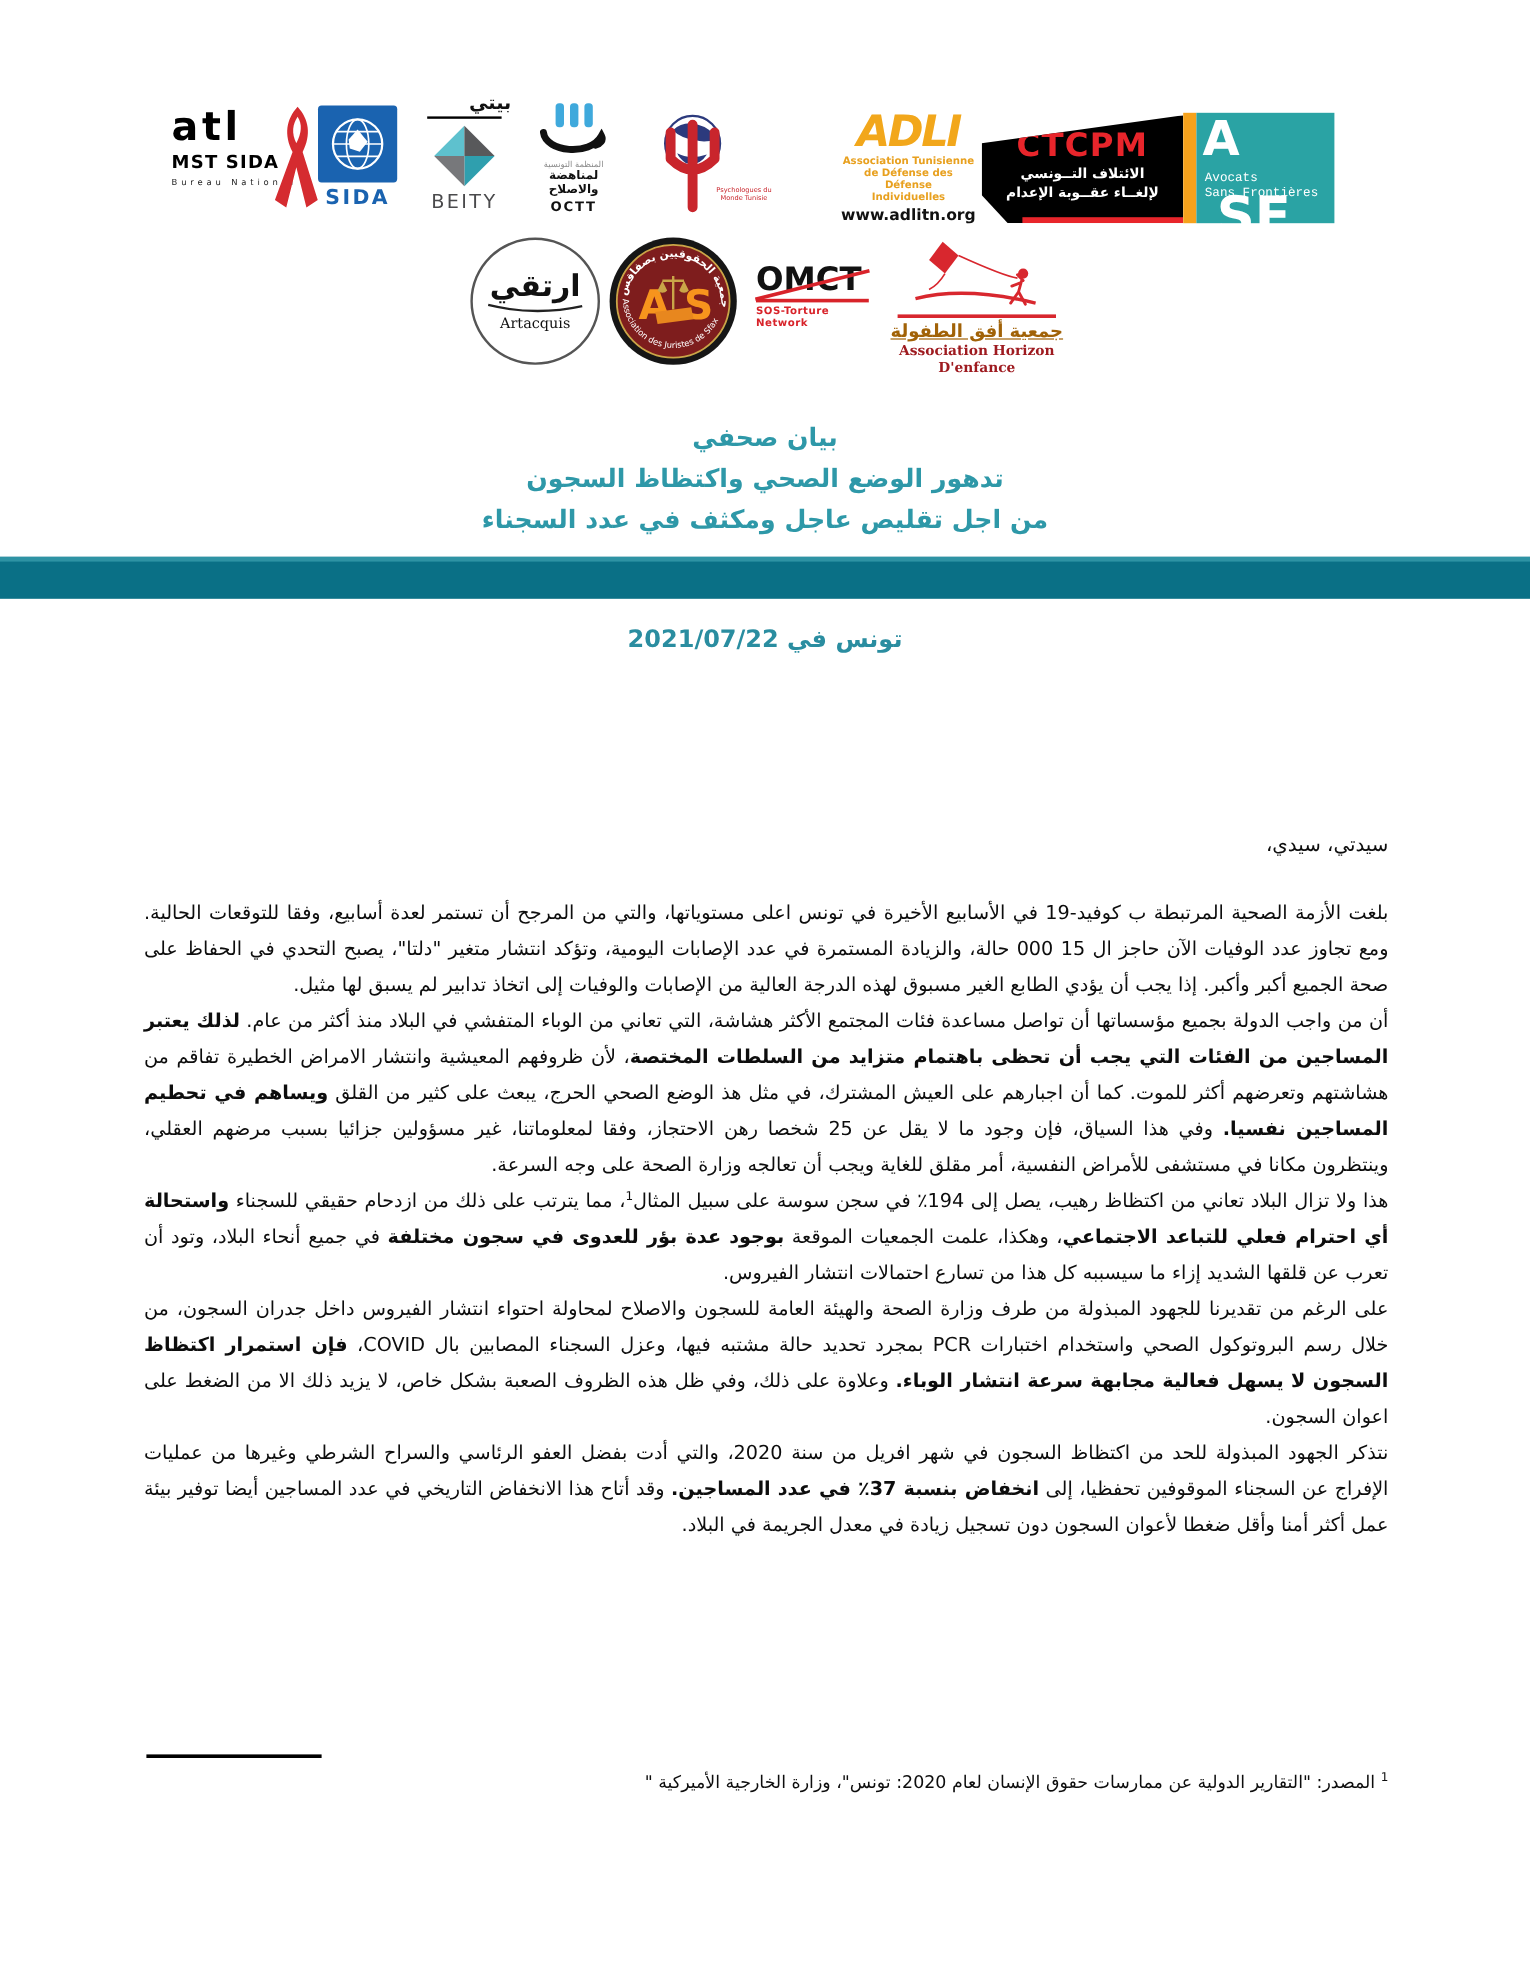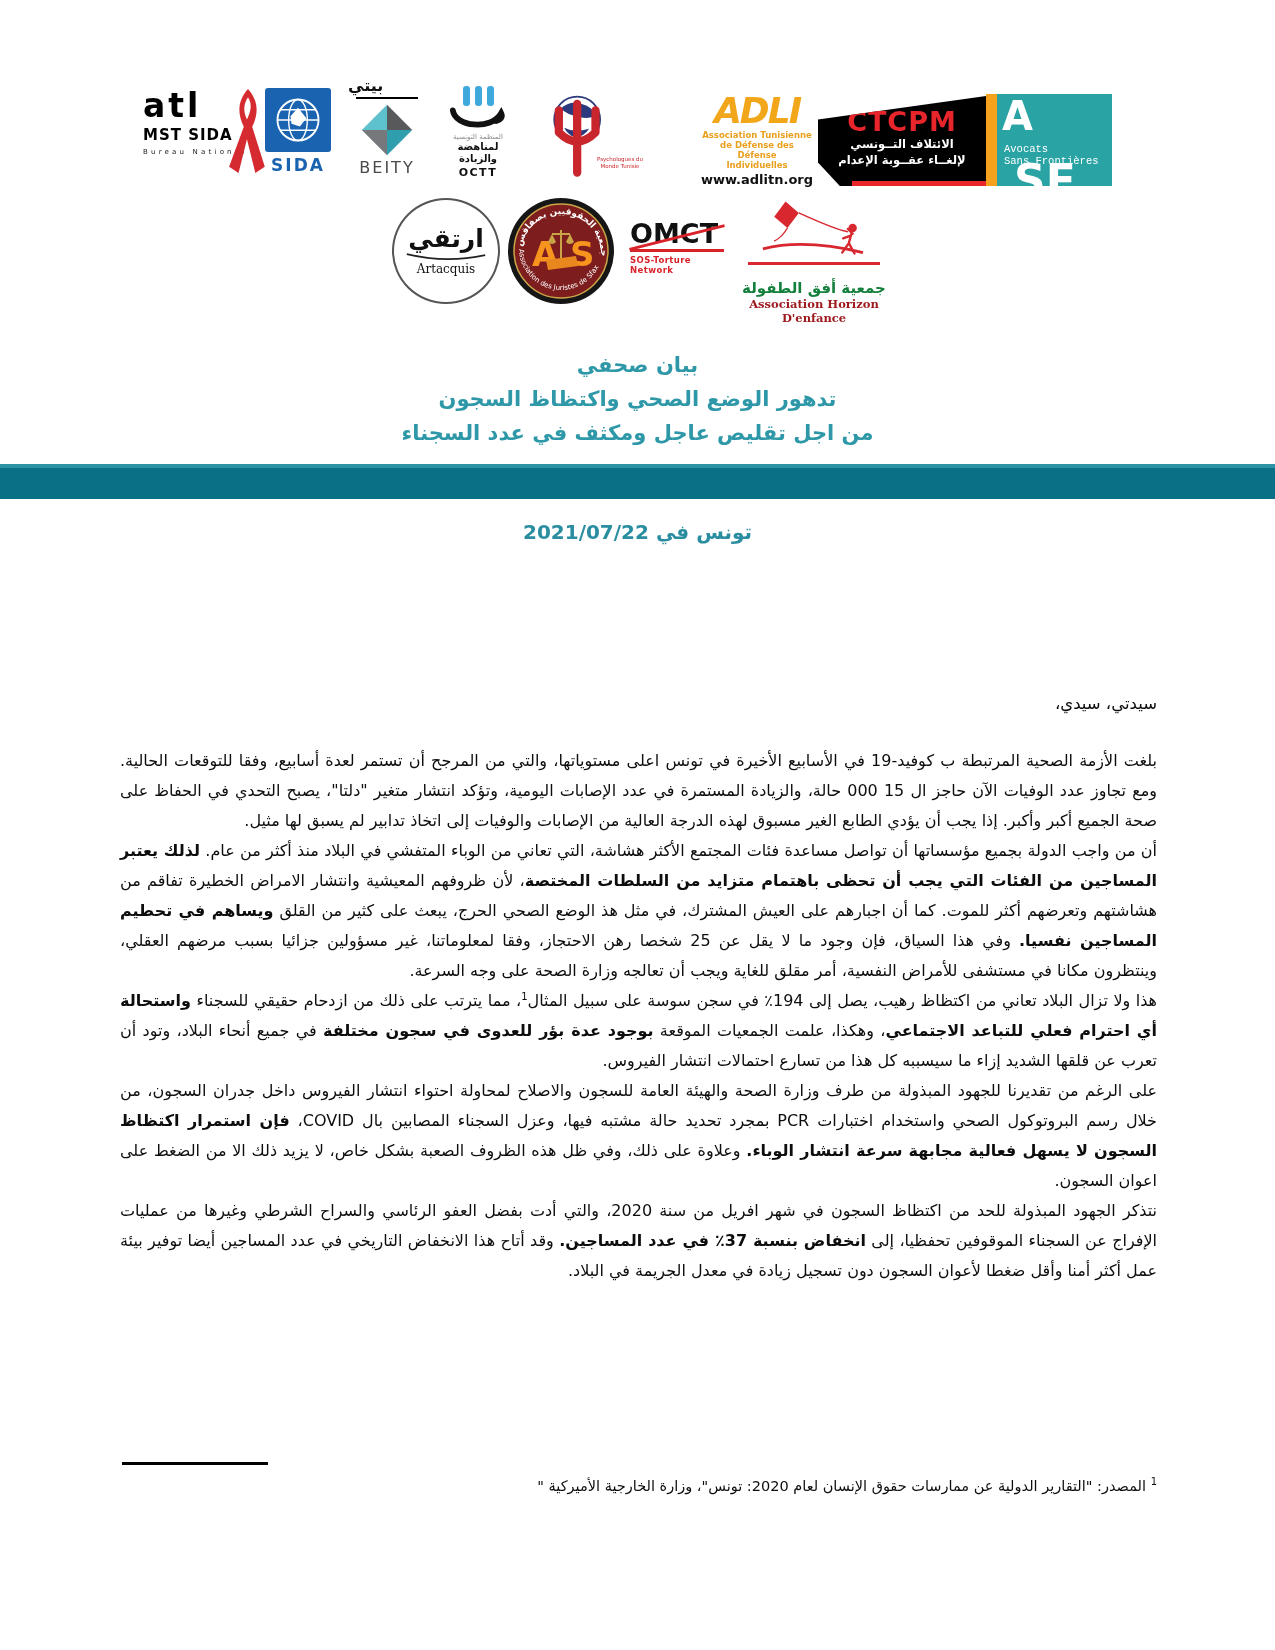--- a/index.html
+++ b/index.html
@@ -13,21 +13,21 @@
   .atl-word{font-size:33px;font-weight:800;letter-spacing:3px;line-height:40px;color:#000;}
   .atl-mst{font-size:15px;font-weight:800;letter-spacing:1px;color:#000;}
   .atl-bn{font-size:7px;letter-spacing:3.2px;margin-top:4px;color:#222;}
   .atl-ribbon{position:absolute;right:-8px;top:-2px;width:42px;height:96px;}
   
   .lg-ltdh{left:262px;top:88px;width:72px;height:98px;}
   .ltdh-sq{width:66px;height:64px;background:#1a63b0;border-radius:3px;display:flex;align-items:center;justify-content:center;margin:0 auto;}
   .ltdh-label{text-align:center;color:#1a63b0;font-weight:800;font-size:17px;letter-spacing:2px;margin-top:3px;}
   
   .lg-beity{left:348px;top:76px;width:78px;height:108px;}
-  .beity-ar{font-size:16px;font-weight:bold;text-align:left;position:relative;padding-bottom:4px;direction:rtl;}
+  .beity-ar{font-size:16px;font-weight:bold;text-align:right;position:relative;padding-bottom:4px;direction:rtl;}
   .beity-ar::after{content:"";position:absolute;left:8px;right:8px;bottom:0;height:2px;background:#000;}
   .beity-diamond{width:54px;height:54px;display:block;margin:4px auto 1px;}
   .beity-label{font-size:16px;letter-spacing:2px;color:#4a4a4c;text-align:center;}
   
   .lg-octt{left:438px;top:86px;width:80px;height:106px;text-align:center;}
   .octt-fingers{display:flex;gap:5px;justify-content:center;}
   .octt-fingers i{width:7px;height:20px;background:#3fa9dc;border-radius:3px;}
   .octt-arc{width:58px;height:26px;margin:1px auto 0;display:block;}
   .octt-ar1{font-size:7px;color:#8a8a8a;line-height:8px;direction:rtl;}
   .octt-ar2,.octt-ar3{font-size:10px;font-weight:bold;line-height:12px;direction:rtl;}
@@ -65,21 +65,21 @@
   
   .lg-omct{left:630px;top:220px;width:100px;height:64px;}
   .omct-word{font-size:27px;font-weight:900;line-height:28px;color:#111;position:relative;}
   .omct-slash{position:absolute;top:16px;left:-2px;width:98px;height:3px;background:#d8232a;transform:rotate(-14deg);}
   .omct-line{height:3px;background:#d8232a;width:94px;margin-top:1px;}
   .omct-sub{font-size:8.5px;color:#d8232a;font-weight:bold;letter-spacing:.4px;margin-top:3px;}
   
   .lg-horizon{left:742px;top:194px;width:144px;height:114px;}
   .hz-draw{width:140px;height:68px;display:block;}
   .hz-rule{height:3px;background:#d8272e;margin:0 6px;}
-  .hz-ar{color:#15803d;font-weight:bold;font-size:15px;text-align:center;direction:rtl;margin-top:14px;}
+  .hz-ar{color:#a16207;font-weight:bold;font-size:15px;text-align:center;direction:rtl;margin-top:2px;text-decoration:underline;}
   .hz-fr{color:#9e1b20;font-size:11.5px;text-align:center;font-family:"DejaVu Serif",serif;font-weight:bold;}
 
   
   .doc-title{position:absolute;top:348px;left:0;width:100%;text-align:center;color:#2e98a8;
              font-size:21px;line-height:34px;font-weight:600;direction:rtl;}
   .band{position:absolute;top:464px;left:0;width:100%;height:31px;background:#0a7086;border-top:4px solid #2e93a4;}
   .date-line{position:absolute;top:520px;left:0;width:100%;text-align:center;color:#2a8da0;
              font-weight:bold;font-size:20px;direction:rtl;}
   .recipients{position:absolute;top:596px;right:118px;width:1037px;direction:rtl;text-align:justify;
               font-weight:bold;font-size:17px;line-height:36px;color:#0d0d0d;text-indent:14px;}
@@ -136,21 +136,21 @@
     <div class="octt-fingers">
         <i></i>
         <i></i>
         <i></i>
       </div>
     <svg class="octt-arc" viewBox="0 0 60 26">
       <path d="M4 3 C6 20 44 24 54 6 C56 10 53 13 49 14" fill="none" stroke="#111" stroke-width="6" stroke-linecap="round"></path>
     </svg>
     <div class="octt-ar1">المنظمة التونسية</div>
     <div class="octt-ar2">لمناهضة</div>
-    <div class="octt-ar3">والزيادة</div>
+    <div class="octt-ar3">والاصلاح</div>
     <div class="octt-label">OCTT</div>
   </div>
 
   <div class="logo lg-psy">
     <svg class="psy-svg" viewBox="0 0 120 96">
       <circle cx="58" cy="30" r="25" fill="#fff" stroke="#2c3a7d" stroke-width="2"></circle>
       <path d="M40 18 Q50 9 63 13 Q75 16 79 26 Q70 30 60 27 Q47 25 40 18 Z" fill="#2c3a7d"></path>
       <path d="M44 39 Q55 45 71 40 Q64 51 52 48 Q46 44 44 39 Z" fill="#2c3a7d"></path>
       <path d="M38 20 L38 44 M58 13 L58 52 M78 20 L78 44 M38 44 Q58 64 78 44 M58 52 L58 88" stroke="#c9252c" stroke-width="9" fill="none" stroke-linecap="round"></path>
     </svg>

